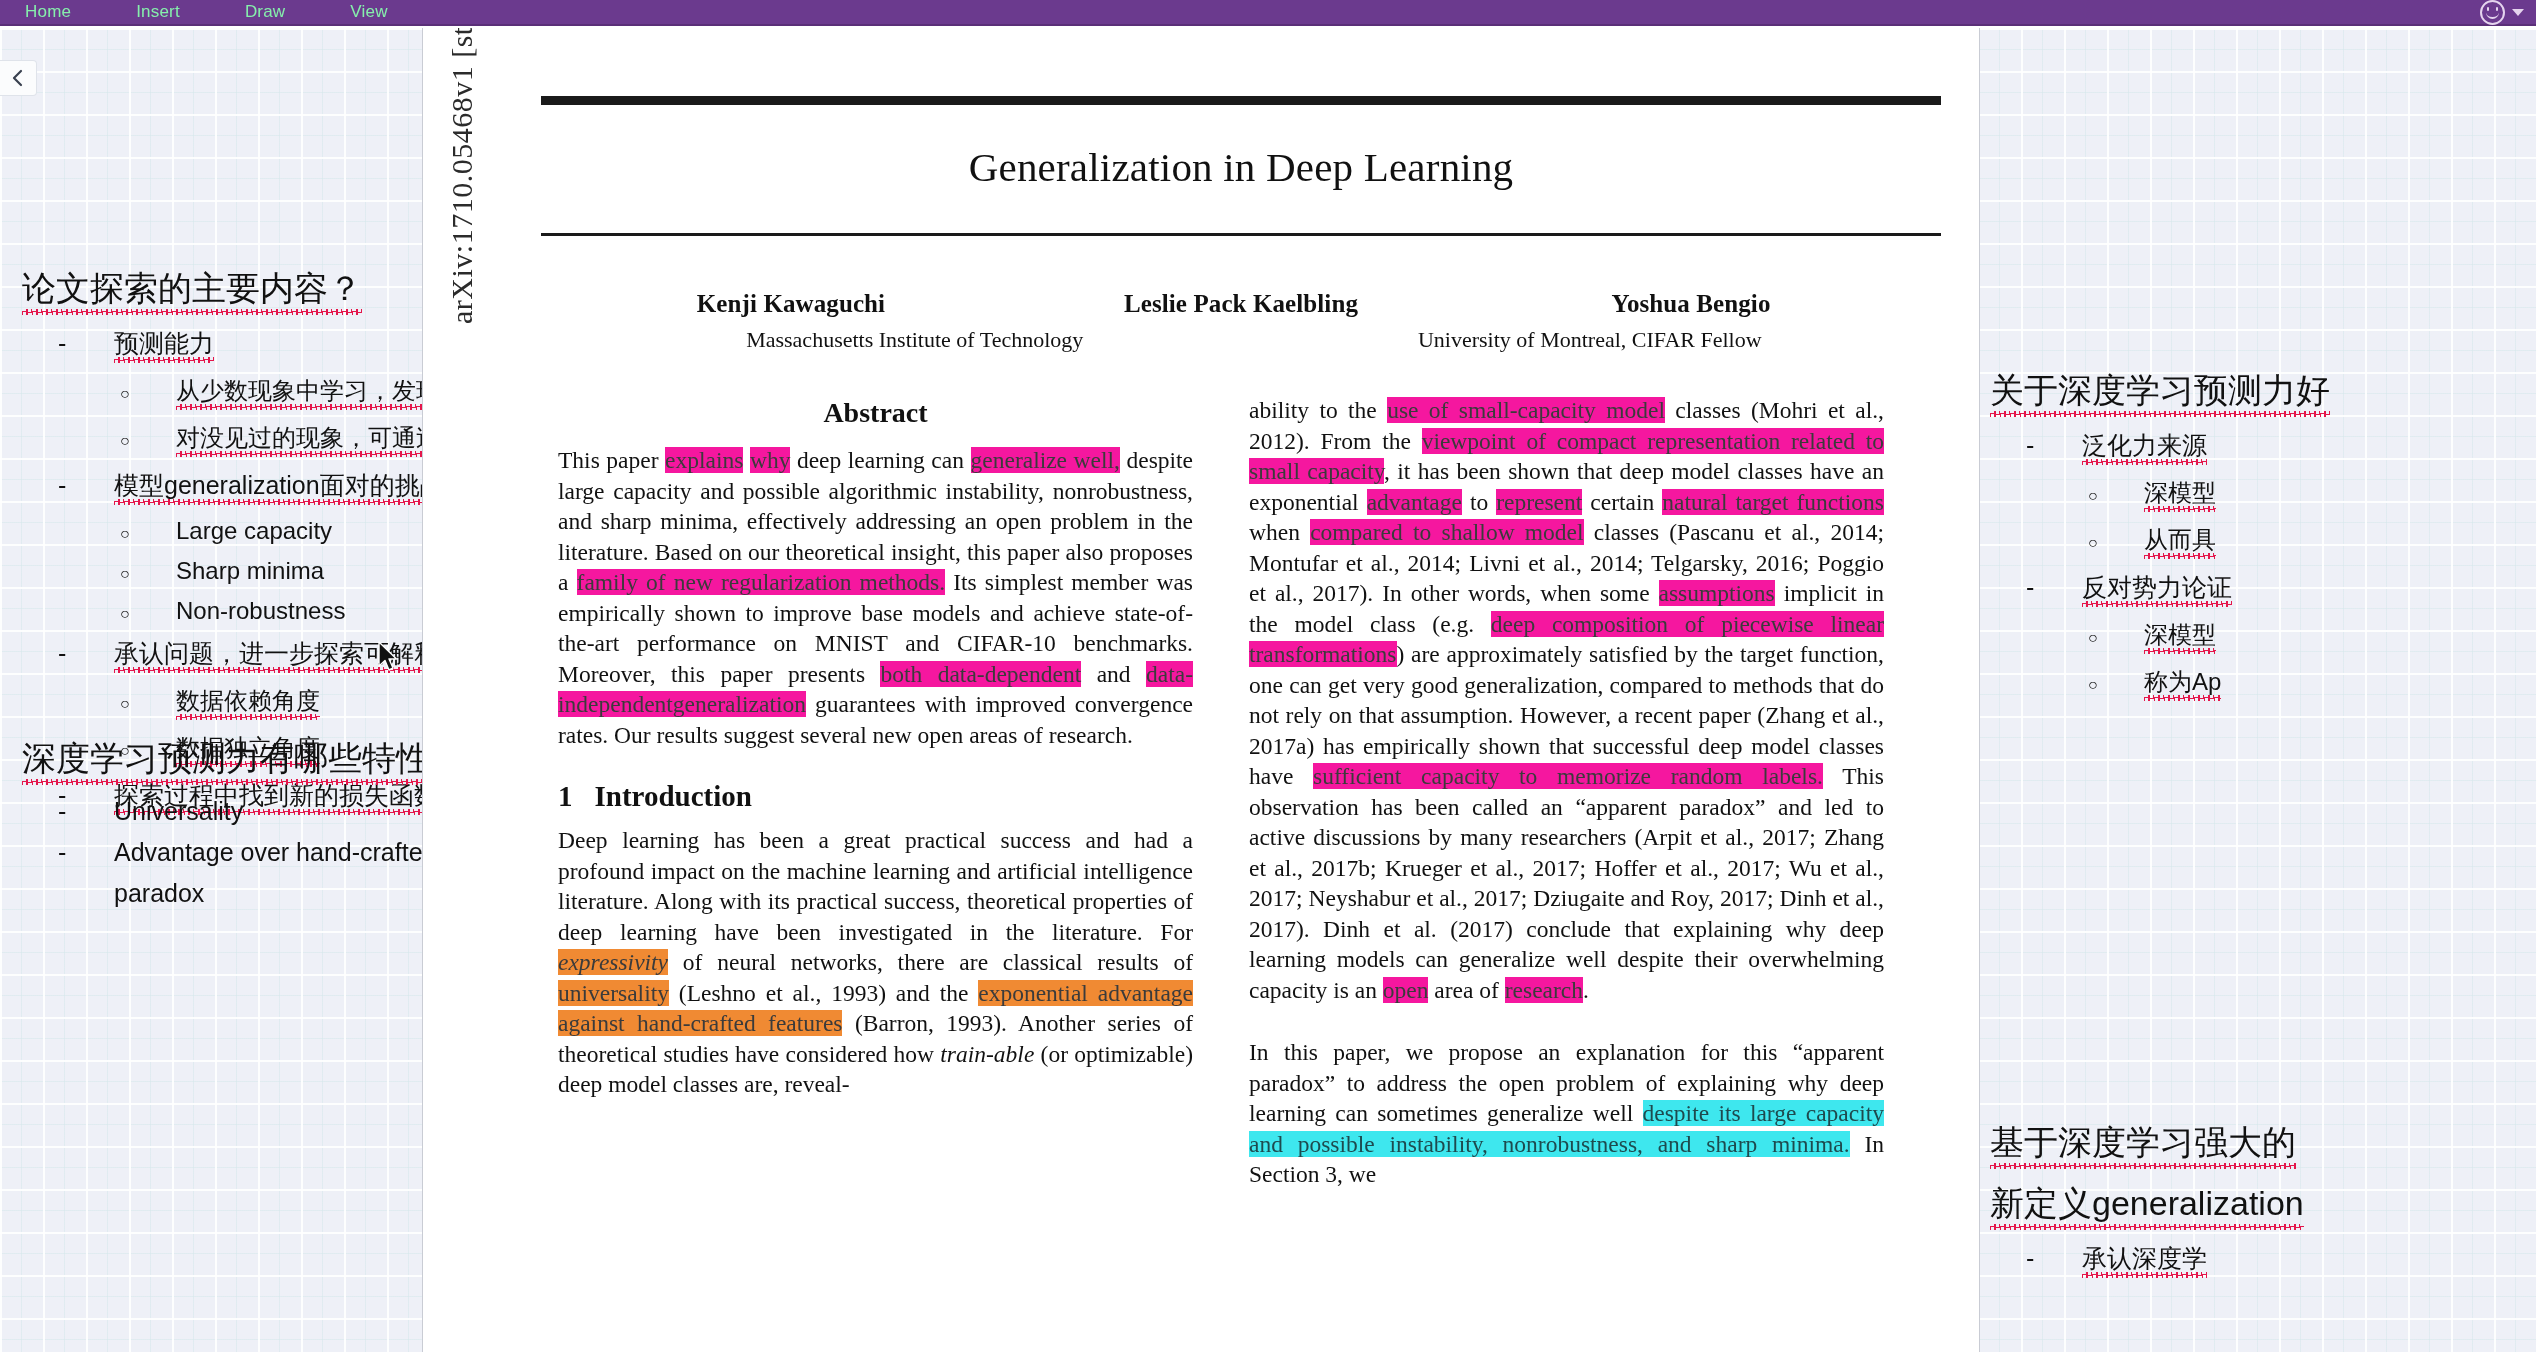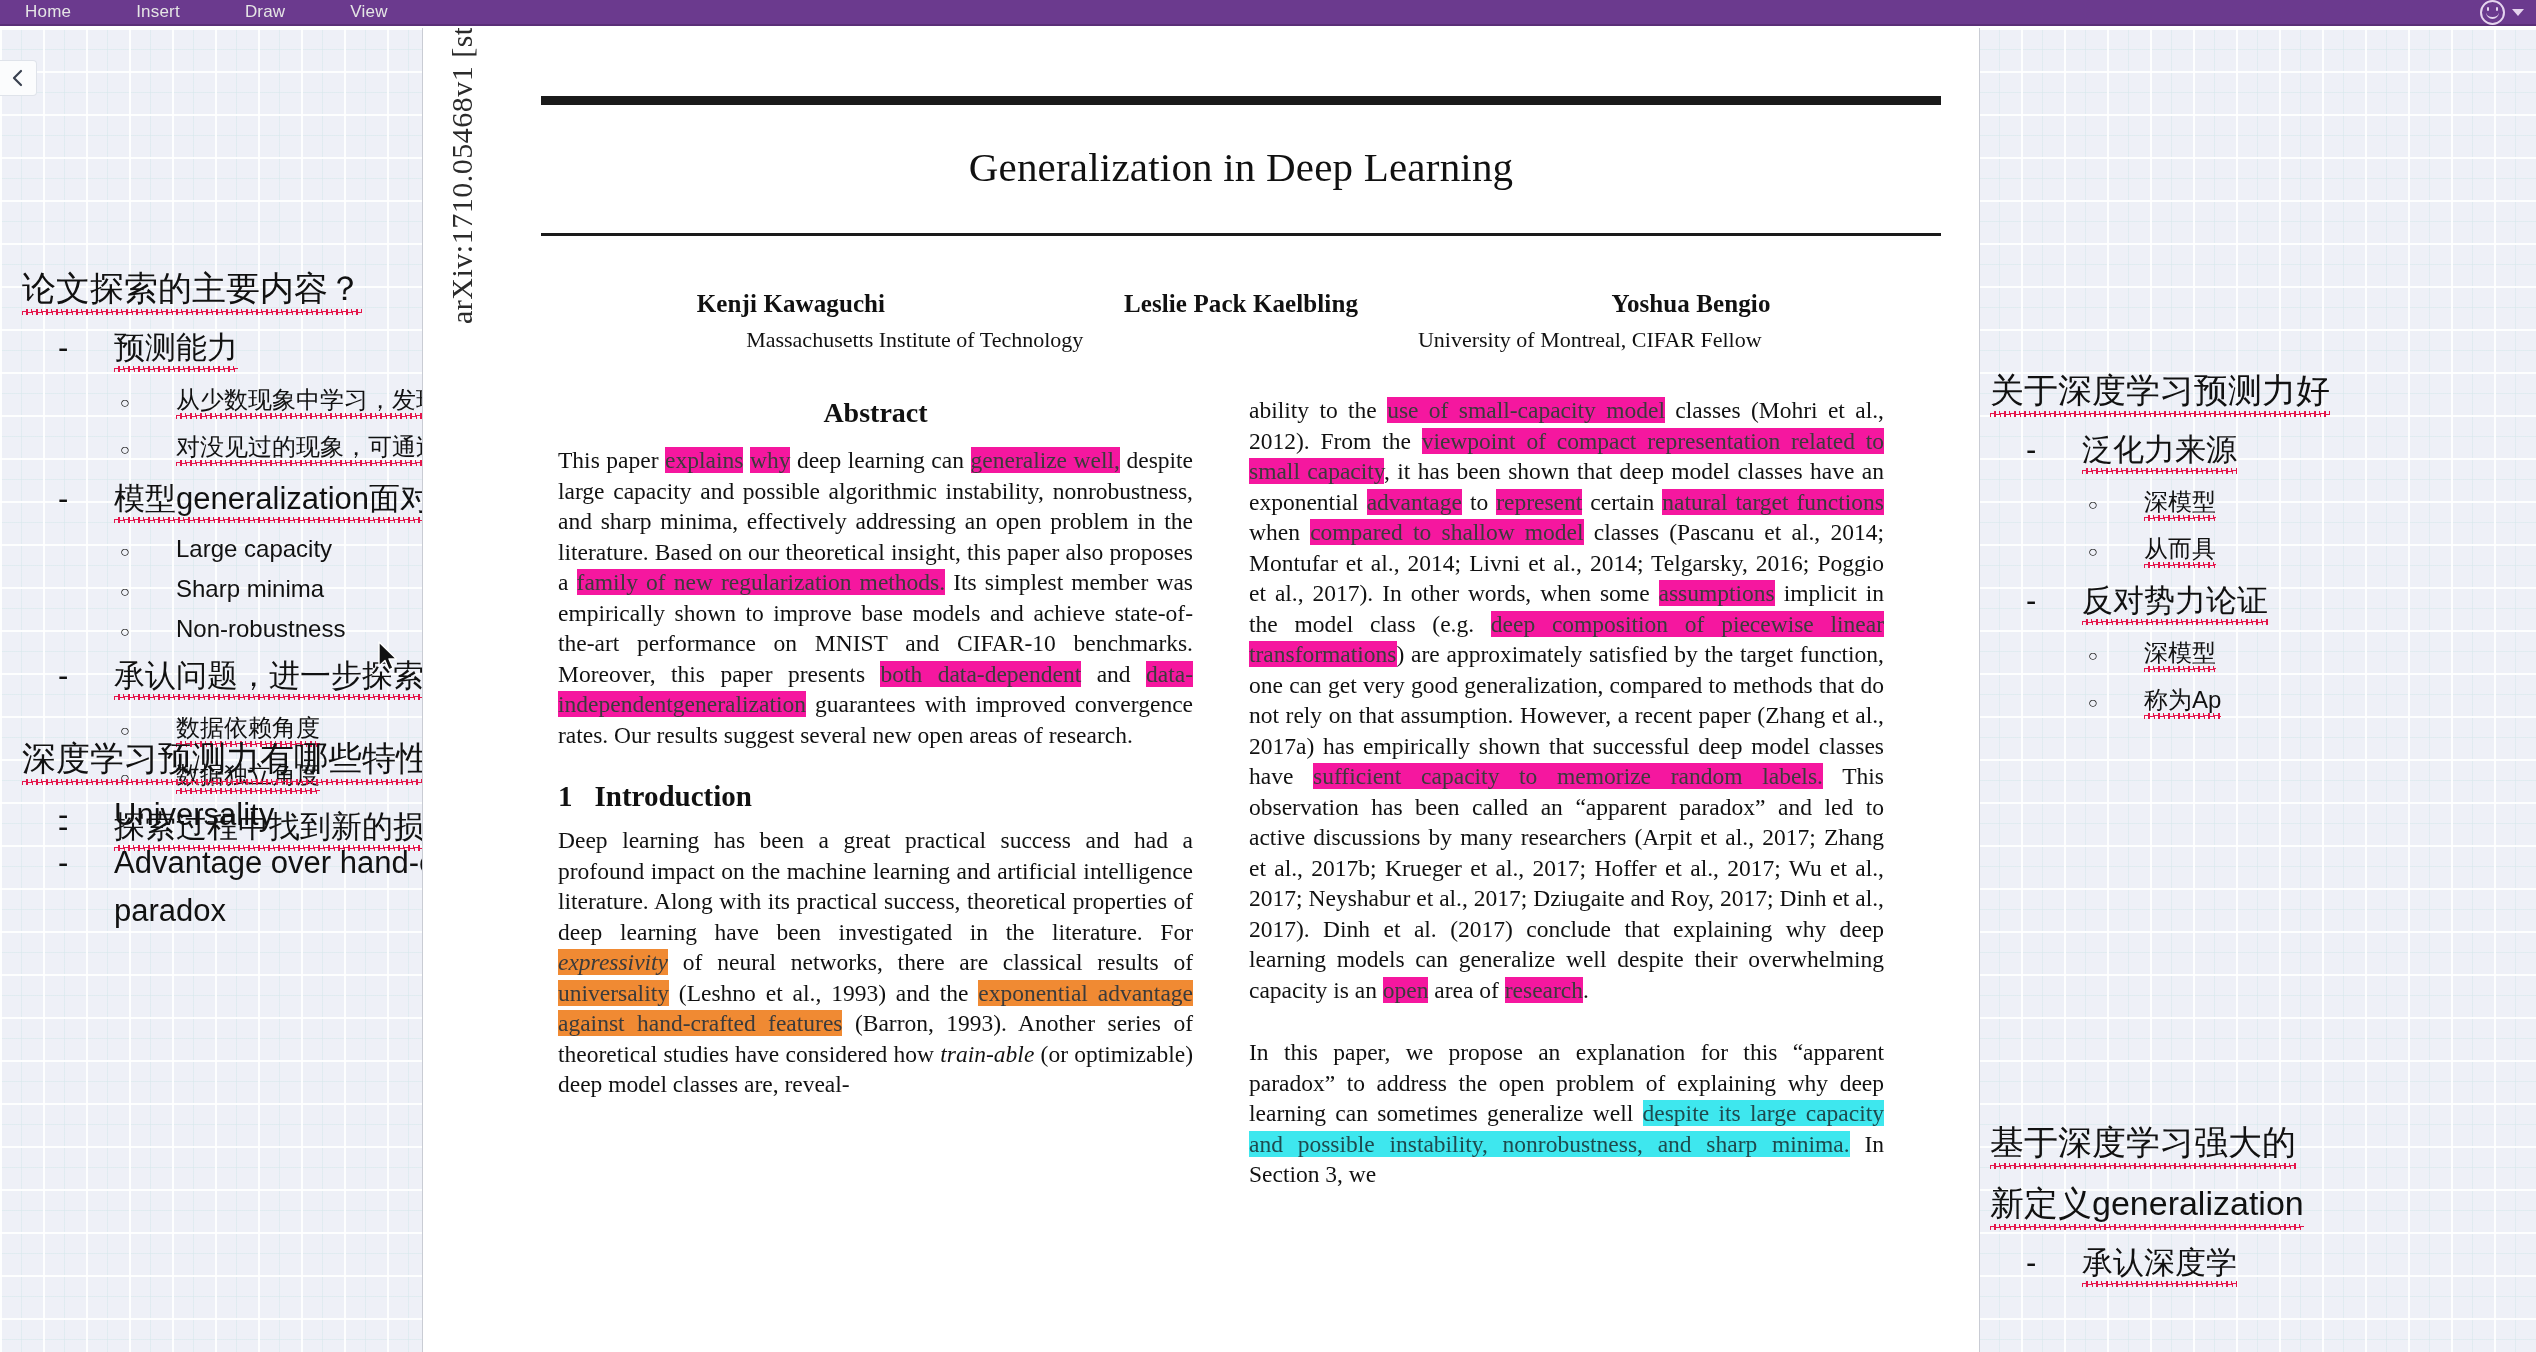--- a/index.html
+++ b/index.html
@@ -13,21 +13,21 @@
   
   #ribbon {
     position: absolute; left: 0; top: 0;
     width: 2536px; height: 26px;
     background: #6b3a8e;
     display: flex; align-items: center;
     box-sizing: border-box;
     border-bottom: 2px solid #5a2f78;
   }
   .ribbon-tab {
-    color: #e5e5e5;
+    color: #86efac;
     font-size: 17px;
     letter-spacing: .2px;
     padding: 0 10px;
     line-height: 26px;
     cursor: pointer;
     white-space: nowrap;
   }
   .ribbon-tab:first-child { margin-left: 15px; }
   .ribbon-tab + .ribbon-tab { margin-left: 45px; }
   #ribbon-right {
@@ -165,21 +165,21 @@
             -webkit-box-decoration-break: clone; }
 
   
   .notes {
     position: absolute;
     color: #111;
     font-family: "Liberation Sans", sans-serif;
   }
   .note-line { display: flex; align-items: baseline; white-space: nowrap; }
   .note-l0 { font-size: 34px; margin-bottom: 12px; }
-  .note-l1 { font-size: 31px; margin-bottom: 12px; padding-left: 36px; }
+  .note-l1 { font-size: 25px; margin-bottom: 12px; padding-left: 36px; }
   .note-l2 { font-size: 24px; margin-bottom: 12px; padding-left: 98px; }
   .bullet { display:inline-block; width: 56px; flex: 0 0 56px; }
   .bullet.dash::before { content: "-"; }
   .bullet.circ::before { content: "\25CB"; font-size: 16px; }
   .squig {
     position: relative;
     padding-bottom: 3px;
     background-repeat: repeat-x;
     background-position: left bottom;
     background-size: 10px 6px;

